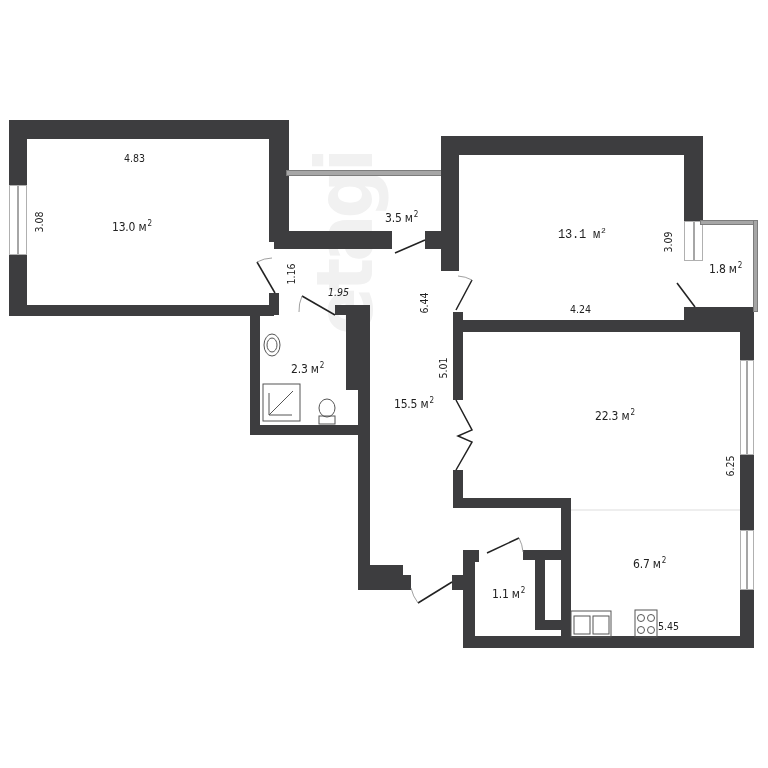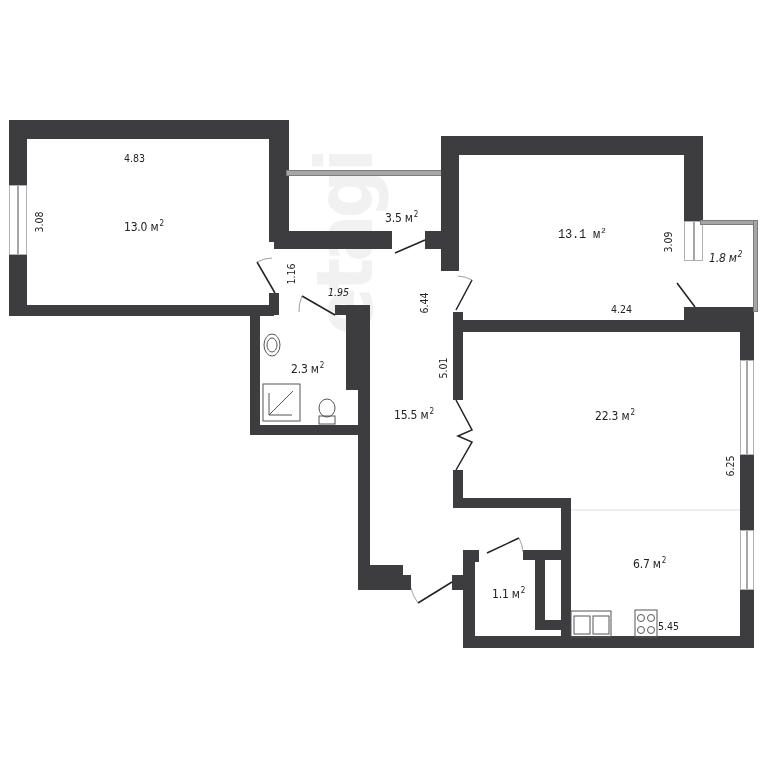--- a/index.html
+++ b/index.html
@@ -125,33 +125,33 @@
       <rect x="635" y="610" width="22" height="27"></rect>
       <circle cx="641" cy="618" r="3.5"></circle>
         <circle cx="651" cy="618" r="3.5"></circle>
       <circle cx="641" cy="630" r="3.5"></circle>
         <circle cx="651" cy="630" r="3.5"></circle>
     </g>
 
     <line x1="571" y1="510" x2="740" y2="510" stroke="#ddd" stroke-width="1"></line>
   </svg>
 
-  <div class="lbl" style="left:124px;top:219px;text-align:right;"><span>13.0</span> <span>м</span><sup>2</sup></div>
+  <div class="lbl" style="left:112px;top:219px;text-align:right;"><span>13.0</span> <span>м</span><sup>2</sup></div>
   <div class="lbl" style="left:345px;top:210px;margin-left:40px;"><span>3.5</span> <span>м</span><sup>2</sup></div>
   <div class="lbl" style="left:558px;top:226px;font-family:Liberation Mono, monospace;"><span>13.1</span> <span>м</span><sup>2</sup></div>
-  <div class="lbl" style="left:709px;top:250px;font-style:italic;"><span>1.8</span> <span>м</span><sup>2</sup></div>
+  <div class="lbl" style="left:709px;top:261px;"><span>1.8</span> <span>м</span><sup>2</sup></div>
   <div class="lbl" style="left:291px;top:361px;"><span>2.3</span> <span>м</span><sup>2</sup></div>
-  <div class="lbl" style="left:394px;top:396px;margin-top:11px;"><span>15.5</span> <span>м</span><sup>2</sup></div>
+  <div class="lbl" style="left:394px;top:396px;"><span>15.5</span> <span>м</span><sup>2</sup></div>
   <div class="lbl" style="left:595px;top:408px;"><span>22.3</span> <span>м</span><sup>2</sup></div>
   <div class="lbl" style="left:492px;top:586px;"><span>1.1</span> <span>м</span><sup>2</sup></div>
   <div class="lbl" style="left:633px;top:556px;"><span>6.7</span> <span>м</span><sup>2</sup></div>
 
   <div class="dim" style="left:124px;top:152px;">4.83</div>
   <div class="dim rot" style="left:28px;top:216px;">3.08</div>
   <div class="dim rot" style="left:657px;top:236px;">3.09</div>
-  <div class="dim" style="left:570px;top:303px;margin-left:41px;">4.24</div>
+  <div class="dim" style="left:570px;top:303px;">4.24</div>
   <div class="dim rot" style="left:280px;top:268px;">1.16</div>
   <div class="dim" style="left:328px;top:286px;font-style:italic;">1.95</div>
   <div class="dim rot" style="left:413px;top:297px;">6.44</div>
   <div class="dim rot" style="left:432px;top:362px;">5.01</div>
   <div class="dim rot" style="left:719px;top:460px;">6.25</div>
   <div class="dim" style="left:658px;top:620px;">5.45</div>
 </div>
 
 </body></html>

